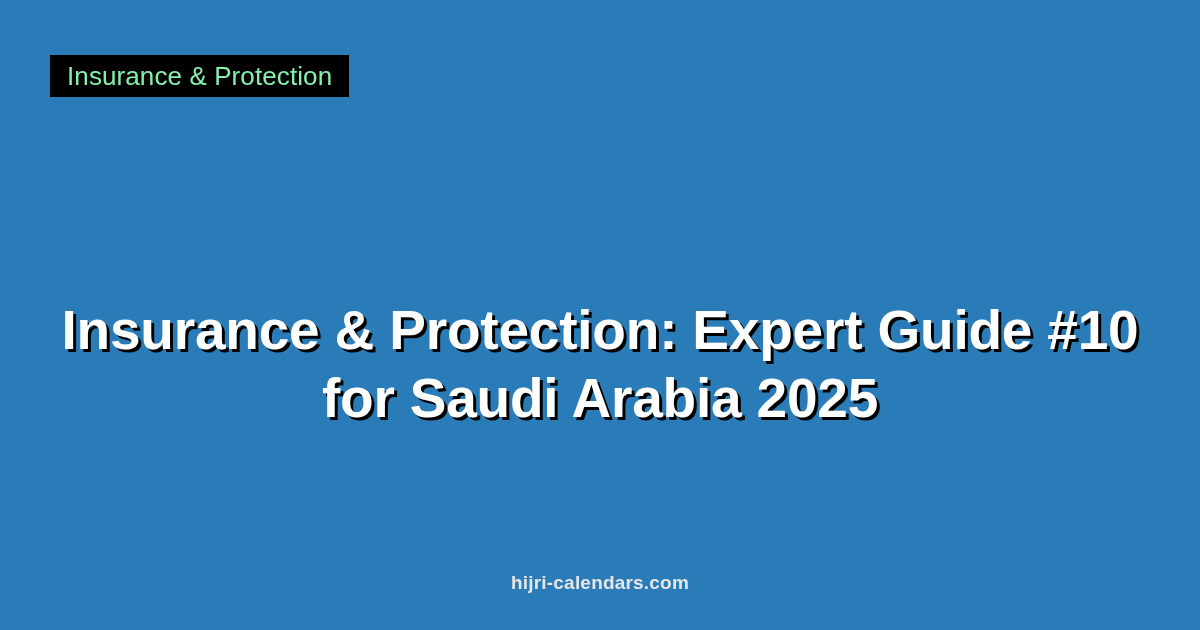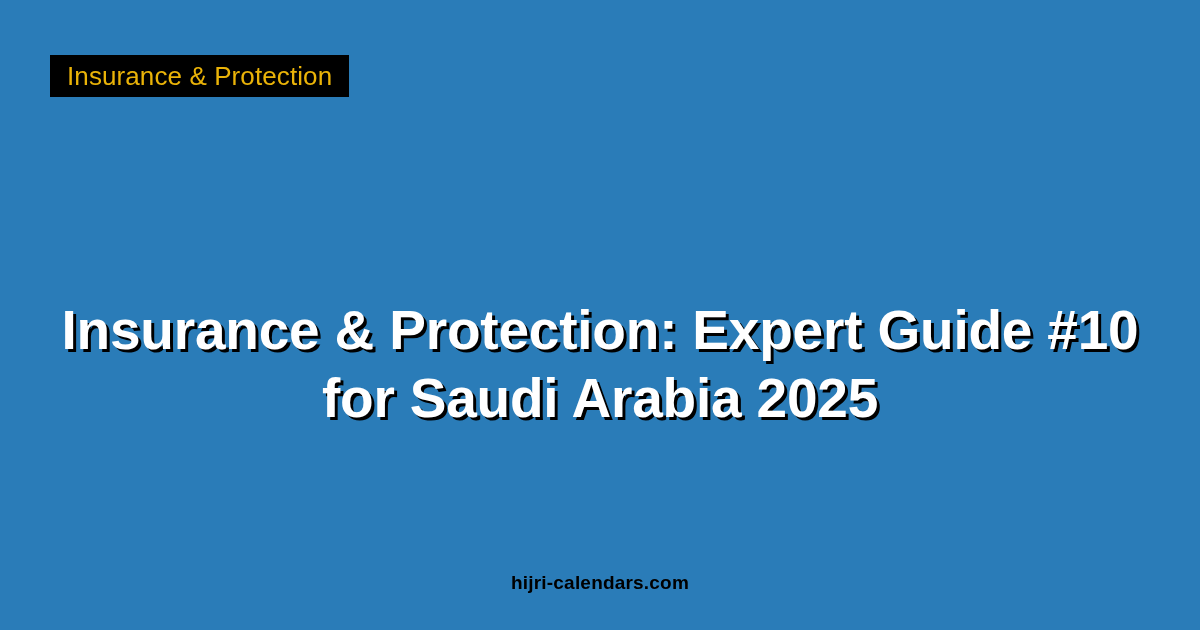--- a/index.html
+++ b/index.html
@@ -16,21 +16,21 @@
     background: #2a7cb8;
     overflow: hidden;
     box-sizing: border-box;
   }
   .category-badge {
     position: absolute;
     left: 50px;
     top: 55px;
     height: 42px;
     background: #000000;
-    color: #eab308;
+    color: #86efac;
     font-size: 26px;
     font-weight: 400;
     line-height: 42px;
     padding: 0 17px;
     white-space: nowrap;
     letter-spacing: 0.1px;
   }
   .title-wrap {
     position: absolute;
     left: 0;
@@ -52,21 +52,21 @@
   }
   .footer-wrap {
     position: absolute;
     left: 0;
     right: 0;
     top: 570px;
     text-align: center;
   }
   .footer-text {
     display: inline-block;
-    color: #000000;
+    color: #e5e5e5;
     font-size: 19px;
     font-weight: 700;
     letter-spacing: 0.2px;
     line-height: 26px;
   }
 </style>
 </head>
 <body>
 
 <div class="og-card">

